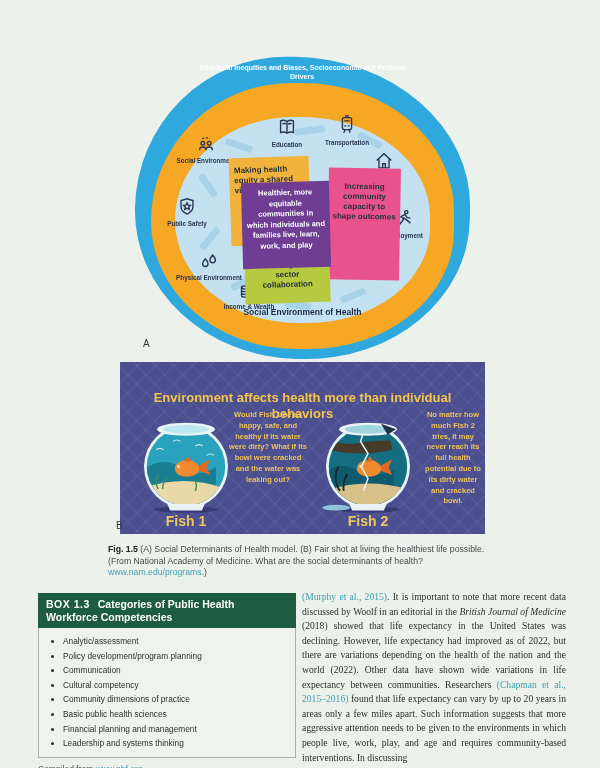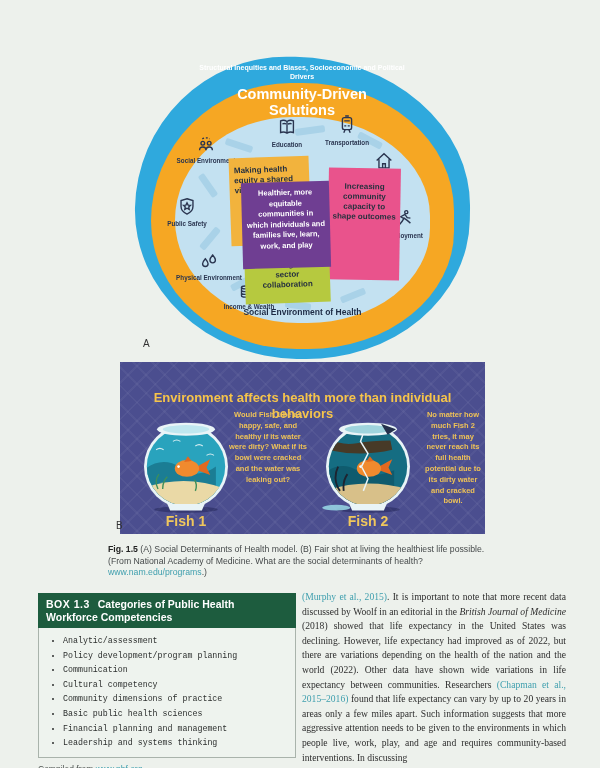--- a/index.html
+++ b/index.html
@@ -51,21 +51,21 @@
   .fish2-label{left:192px;}
 
   
   .caption{position:absolute;left:108px;top:544px;width:386px;font-size:8.7px;line-height:11.5px;color:#45494a;text-align:left;}
 
   
   .box13{position:absolute;left:38px;top:593px;width:258px;}
   .box13-header{background:#1d5c3e;color:#fff;padding:5px 8px;font-size:10.5px;line-height:12.5px;font-weight:bold;}
   .box13-label{letter-spacing:.5px;margin-right:8px;}
   .box13-body{background:#eef3ee;border:1px solid #a9b3ab;border-top:none;padding:6px 6px 6px 10px;}
-  .box13-body ul{margin:0;padding-left:14px;font-family:Liberation Mono, monospace;}
+  .box13-body ul{margin:0;padding-left:14px;}
   .box13-body li{font-size:8.3px;line-height:14.6px;color:#2c2f2e;}
   .box13-footer{margin-top:6px;font-size:8.5px;color:#4c5250;}
 
   .article{position:absolute;left:302px;top:590px;width:264px;font-family:"Liberation Serif",serif;font-size:9.6px;line-height:14.6px;color:#2d2d2d;text-align:justify;}
 
   .seg-link{color:#3f9fae;}
   .seg-italic{font-style:italic;}
   .seg-bold{font-weight:bold;color:#222;}
   svg{display:block;}
 </style>
@@ -87,21 +87,20 @@
     <div class="road" style="left:222px;top:80px;width:26px;height:7px;transform:rotate(28deg);"></div>
     <div class="road" style="left:60px;top:125px;width:26px;height:7px;transform:rotate(55deg);"></div>
     <div class="road" style="left:248px;top:130px;width:7px;height:26px;transform:rotate(12deg);"></div>
     <div class="road" style="left:62px;top:178px;width:26px;height:7px;transform:rotate(-50deg);"></div>
     <div class="road" style="left:238px;top:180px;width:7px;height:24px;transform:rotate(35deg);"></div>
     <div class="road" style="left:95px;top:222px;width:26px;height:7px;transform:rotate(-28deg);"></div>
     <div class="road" style="left:150px;top:245px;width:26px;height:7px;transform:rotate(8deg);"></div>
     <div class="road" style="left:205px;top:235px;width:26px;height:7px;transform:rotate(-22deg);"></div>
 
     <div class="ring-top-text">Structural Inequities and Biases, Socioeconomic and Political Drivers</div>
-    <div class="ring-title">Community-Driven Solutions</div>
 
     <div class="sector" style="left:141px;top:59px;width:22px;">
       <svg class="icn" width="22" height="22" viewBox="0 0 24 24" fill="none" stroke="currentColor" stroke-width="1.5">
           <path d="M12 6C10 4.6 7 4.4 5 5.2V18c2-.8 5-.6 7 .8 2-1.4 5-1.6 7-.8V5.2C17 4.4 14 4.6 12 6zm0 0v12.8"></path>
           <path d="M7 8.5c1.5-.4 3-.3 4 .2M13 8.7c1.5-.5 3-.6 4-.2"></path>
         </svg>
     </div>
     <div class="sector-label" style="left:117px;top:84px;width:70px;">Education</div>
 
     <div class="sector" style="left:201px;top:57px;width:22px;">

